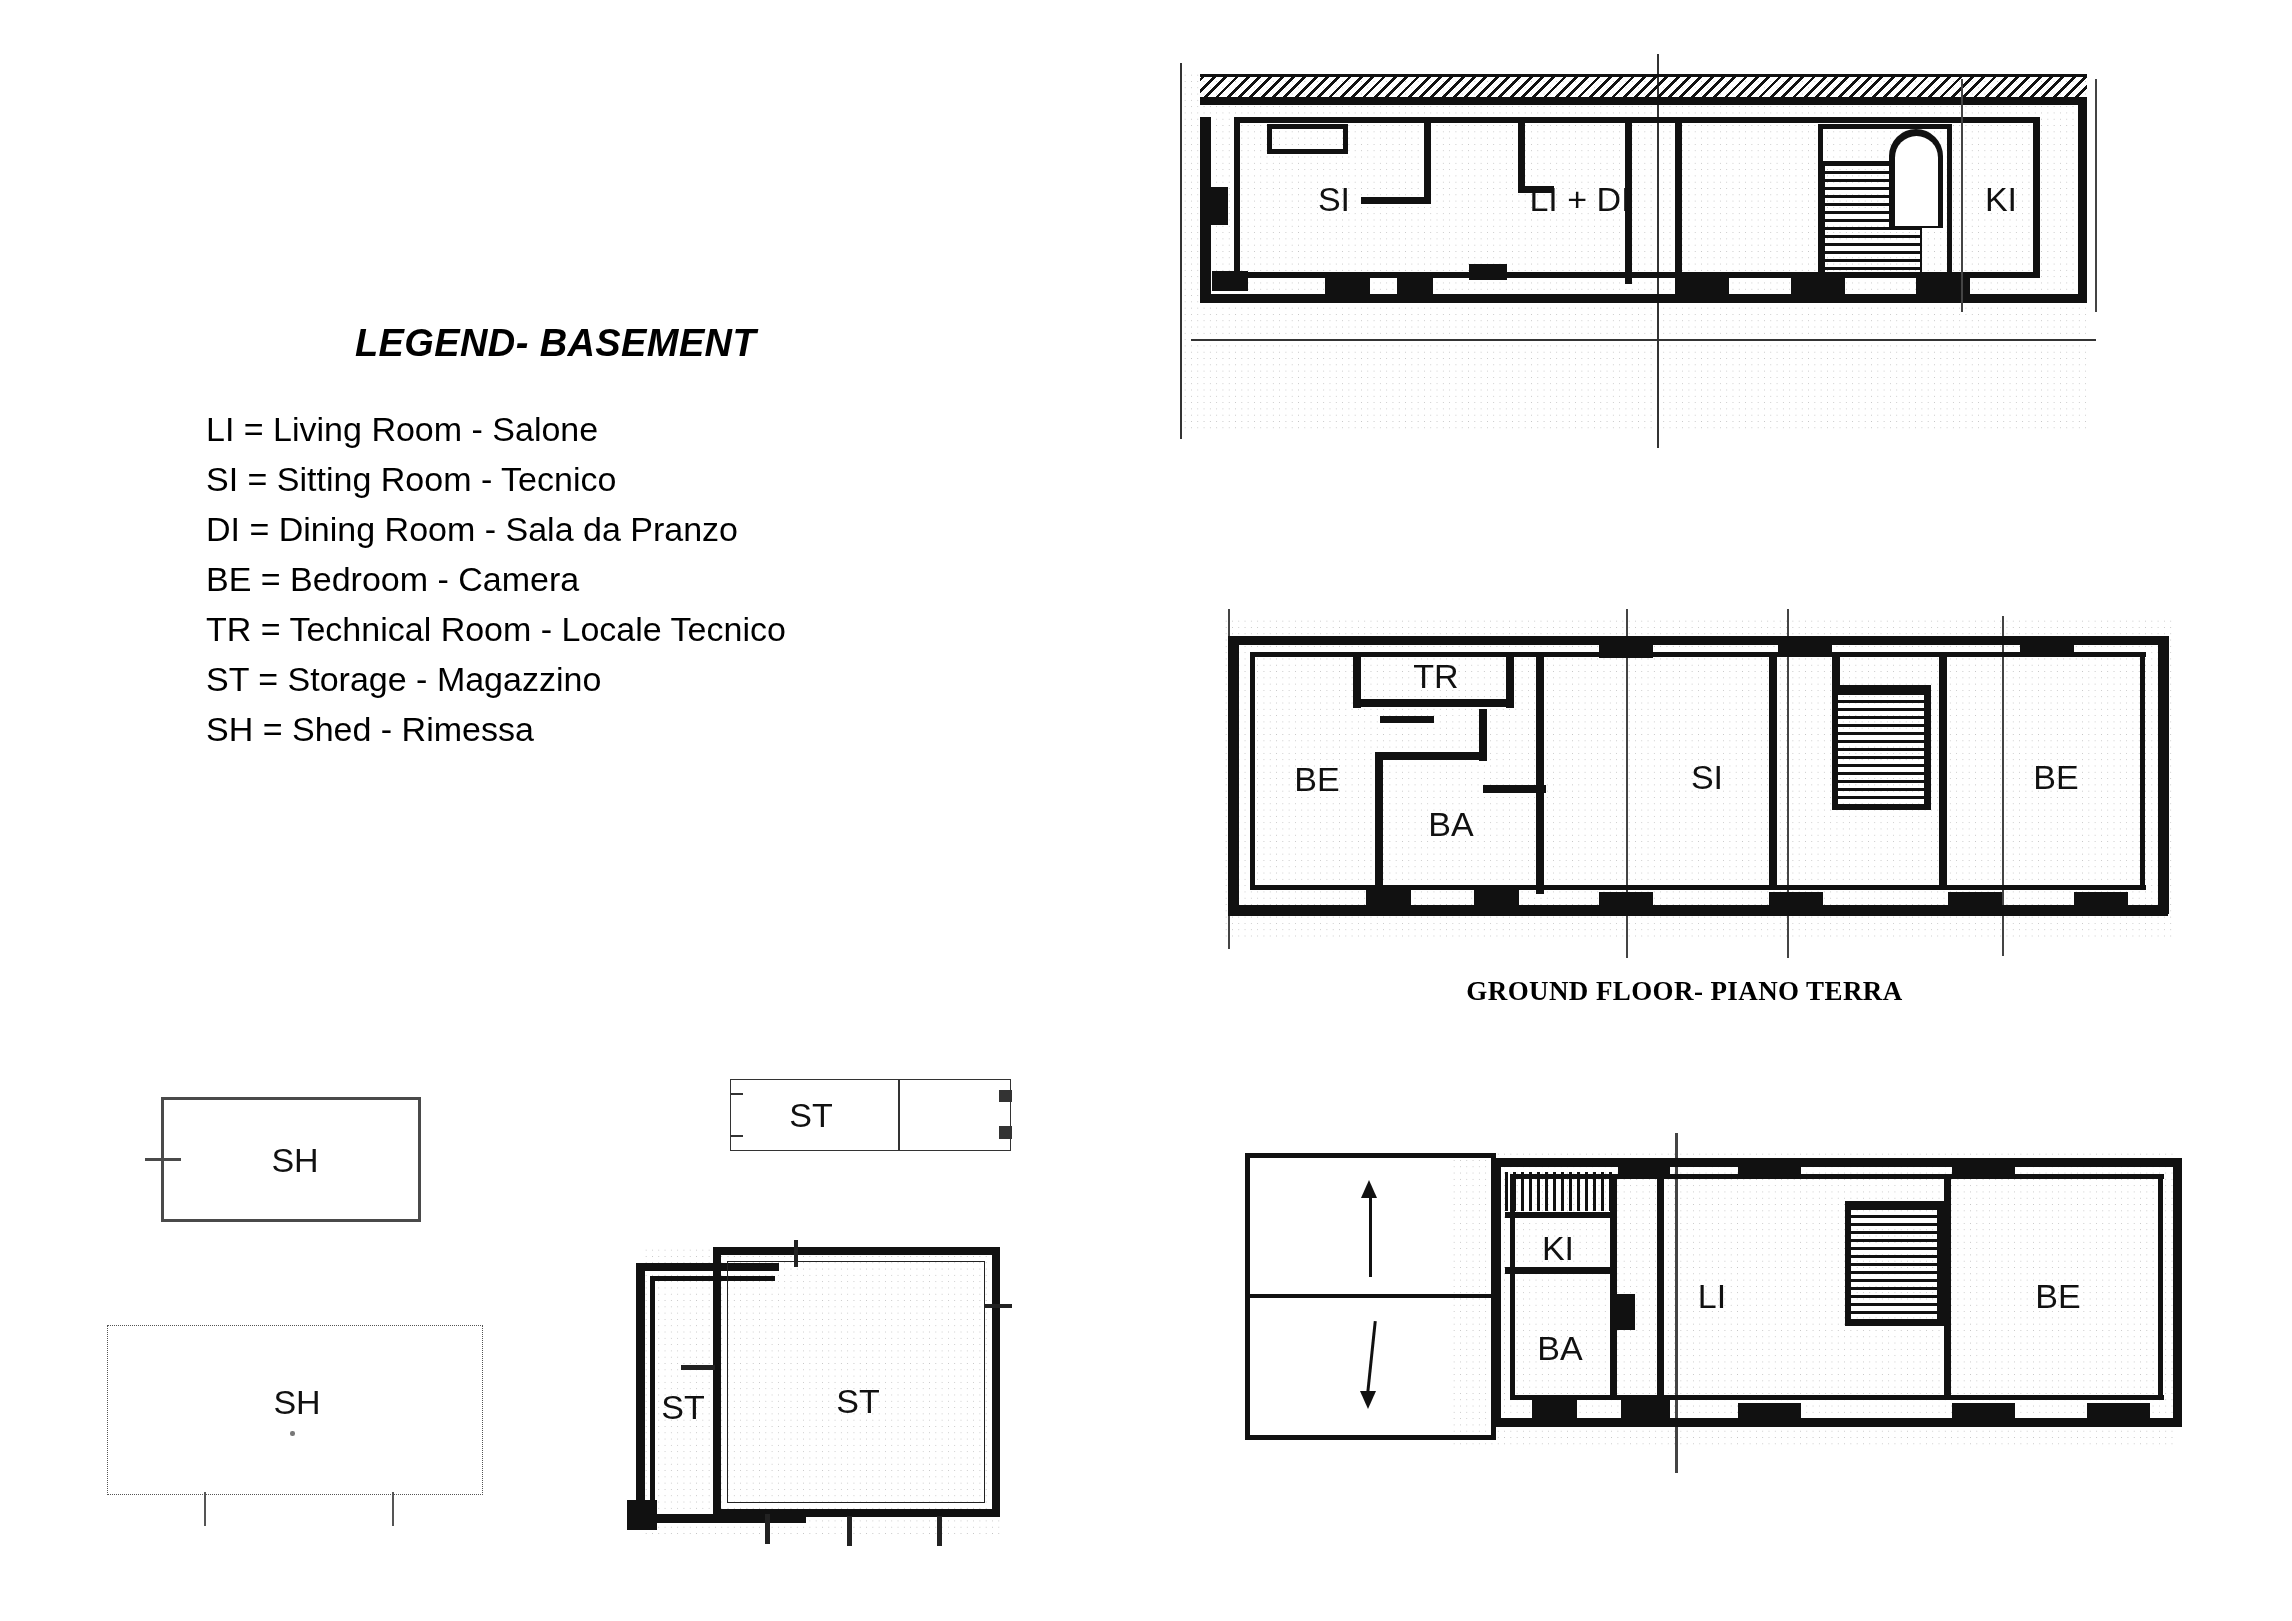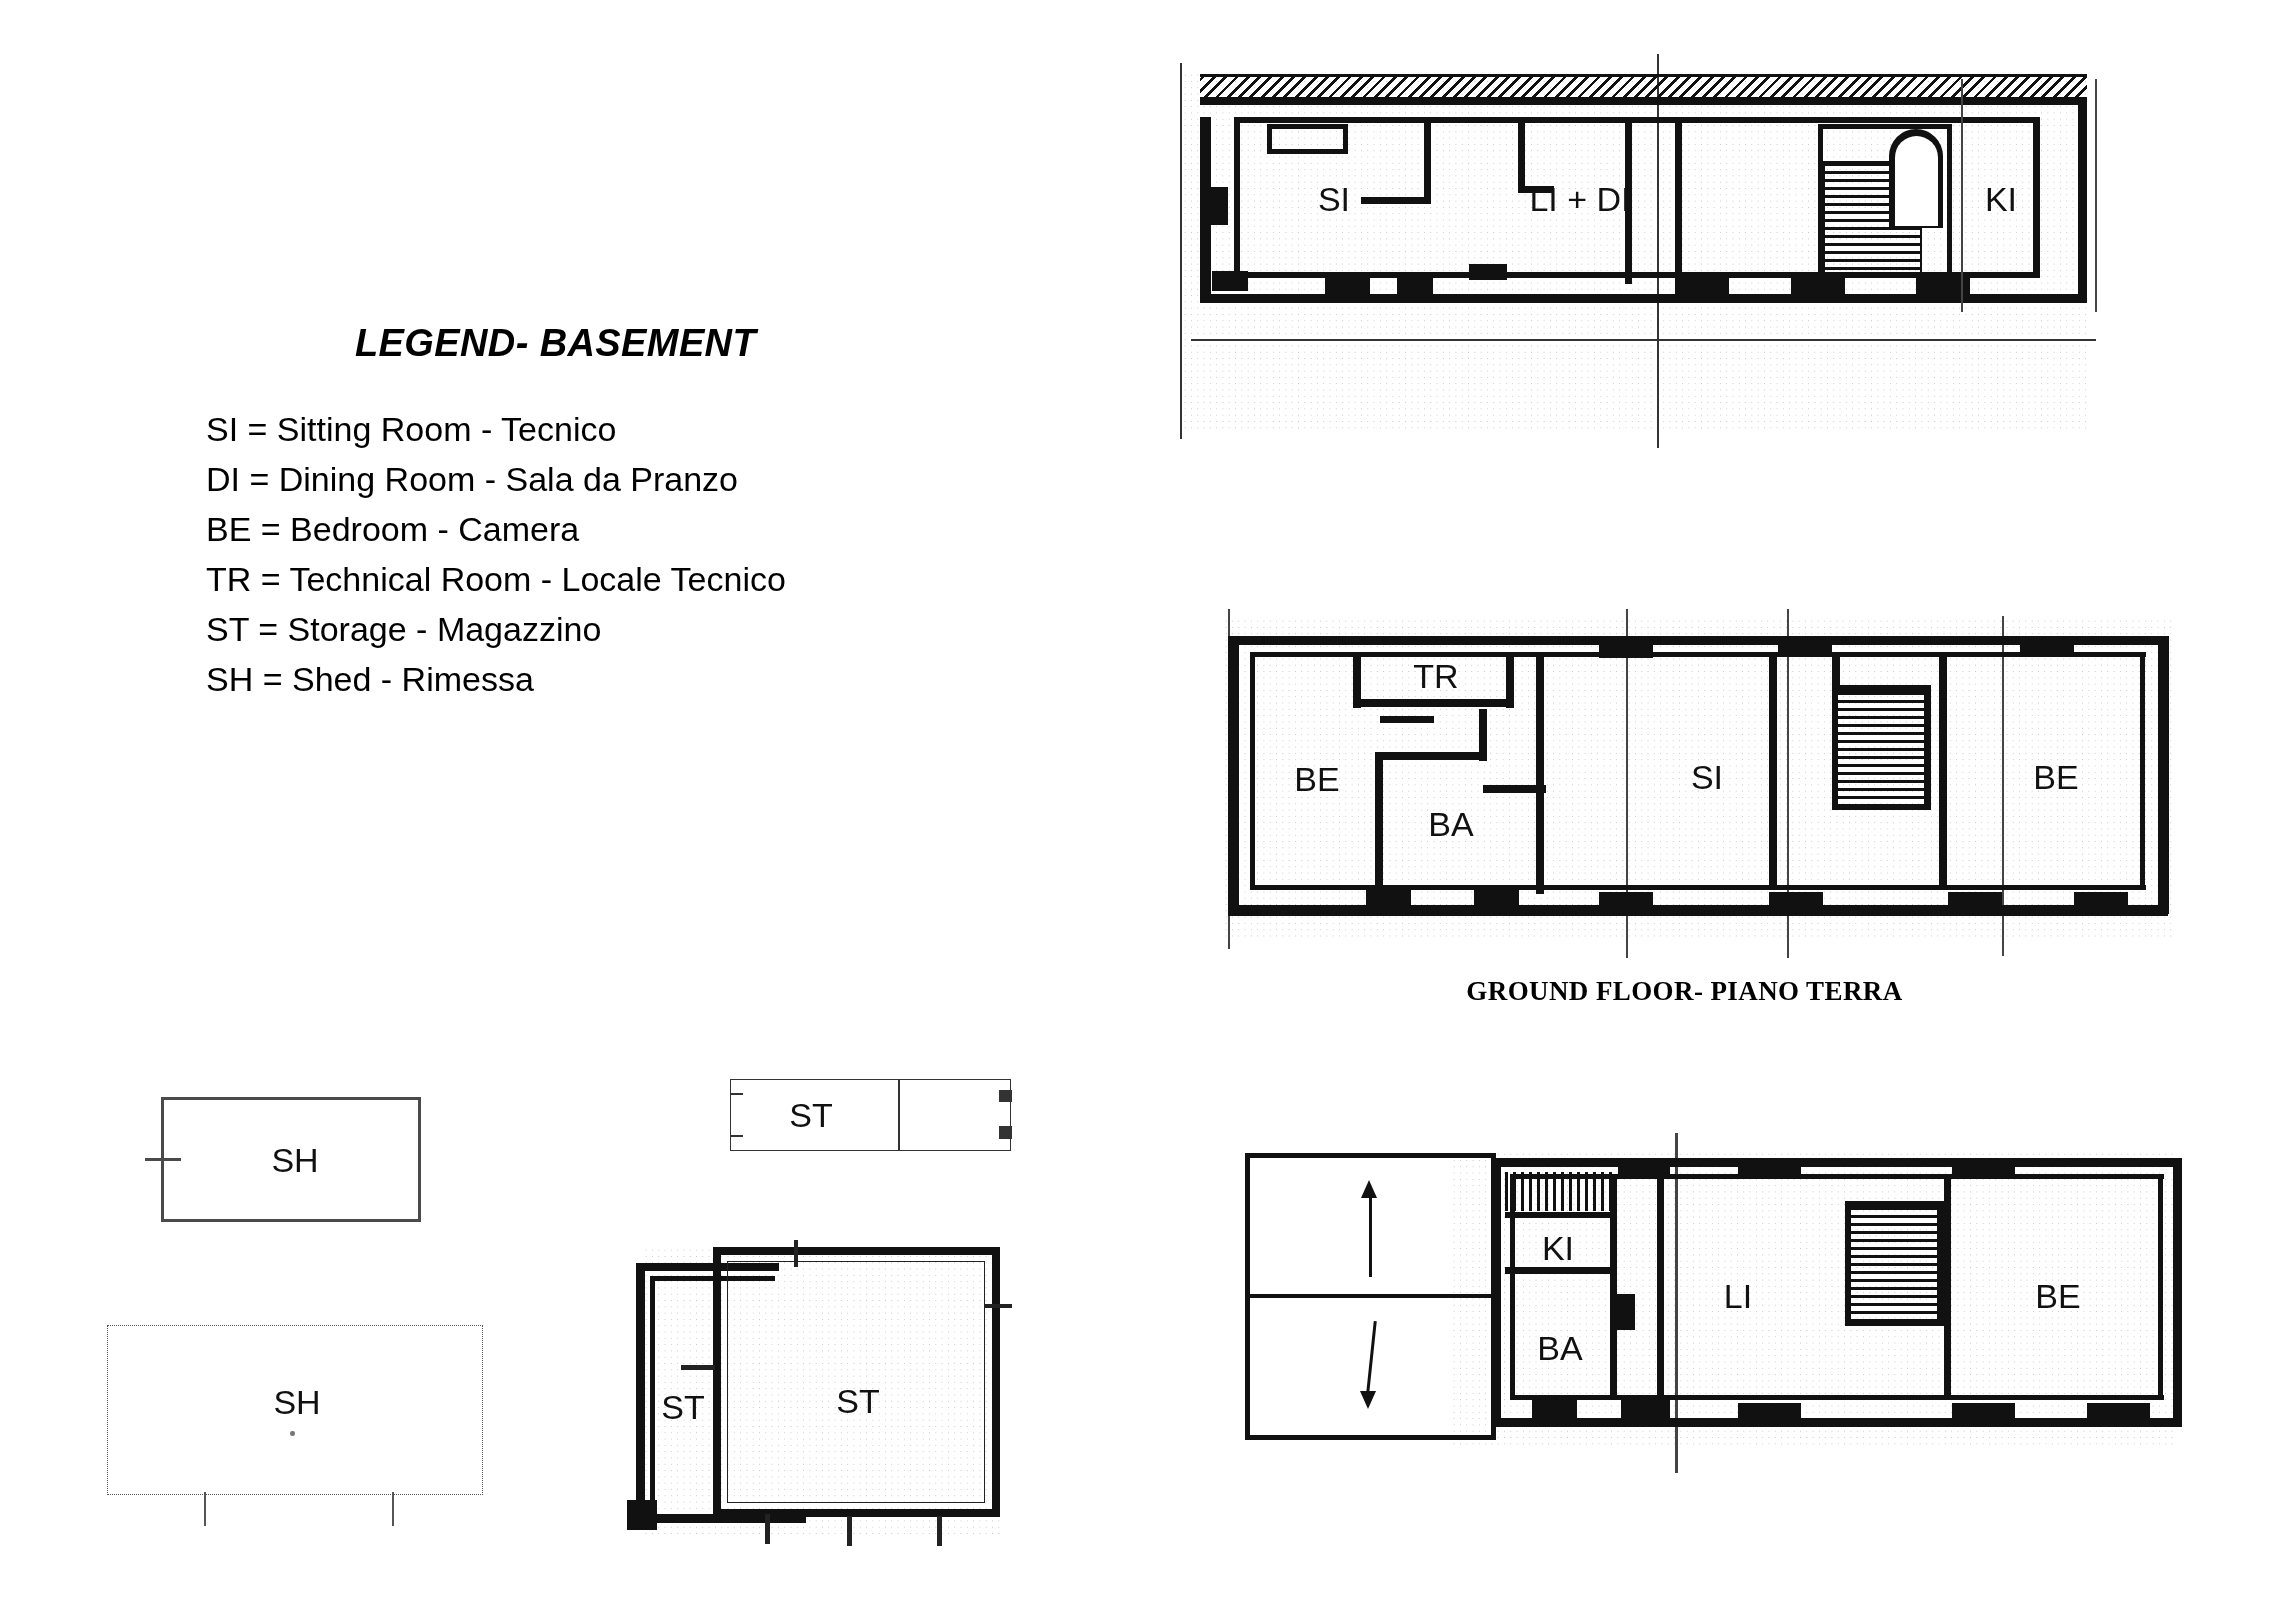--- a/index.html
+++ b/index.html
@@ -108,20 +108,21 @@
     border-right: 8px solid transparent;
   }
   .arrow-head.up { border-bottom: 18px solid #111; }
   .arrow-head.down { border-top: 18px solid #111; }
 </style>
 </head>
 <body>
 
 <div class="abs" id="legend-block">
   <div id="legend-title">LEGEND- BASEMENT</div>
+  <div class="legend-line">LI = Living Room - Salone</div>
   <div class="legend-line">SI = Sitting Room - Tecnico</div>
   <div class="legend-line">DI = Dining Room - Sala da Pranzo</div>
   <div class="legend-line">BE = Bedroom - Camera</div>
   <div class="legend-line">TR = Technical Room - Locale Tecnico</div>
   <div class="legend-line">ST = Storage - Magazzino</div>
   <div class="legend-line">SH = Shed - Rimessa</div>
 </div>
 
 <div class="abs" id="plan-basement" style="left:1173px; top:54px; width:931px; height:448px;">
 
@@ -272,21 +273,21 @@
   <div class="wall" style="left:502px; top:270px; width:63px; height:19.7px;"></div>
   <div class="wall" style="left:716px; top:270px; width:63px; height:19.7px;"></div>
   <div class="wall" style="left:851px; top:270px; width:63px; height:19.7px;"></div>
   <div class="wall" style="left:382px; top:25px; width:52px; height:18px;"></div>
   <div class="wall" style="left:502px; top:25px; width:63px; height:18px;"></div>
   <div class="wall" style="left:716px; top:25px; width:63px; height:18px;"></div>
   <div class="wall" style="left:376px; top:161px; width:23px; height:36px;"></div>
 
   <div class="room-label" style="left:322px; top:115px;">KI</div>
   <div class="room-label" style="left:324px; top:215px;">BA</div>
-  <div class="room-label" style="left:502px; top:163px;">LI</div>
+  <div class="room-label" style="left:476px; top:163px;">LI</div>
   <div class="room-label" style="left:822px; top:163px;">BE</div>
 
 </div>
 
 <div class="abs" id="shed-upper" style="left:161px; top:1097px; width:269px; height:130px;">
   <div class="outline" style="left:0; top:0; width:260px; height:125px; border-color:#4a4a4a; border-width:3.6px;"></div>
   <div class="wall" style="left:-16px; top:61px; width:36px; height:2.7px; background:#4a4a4a;"></div>
   <div class="room-label" style="left:134px; top:63px;">SH</div>
 </div>
 

